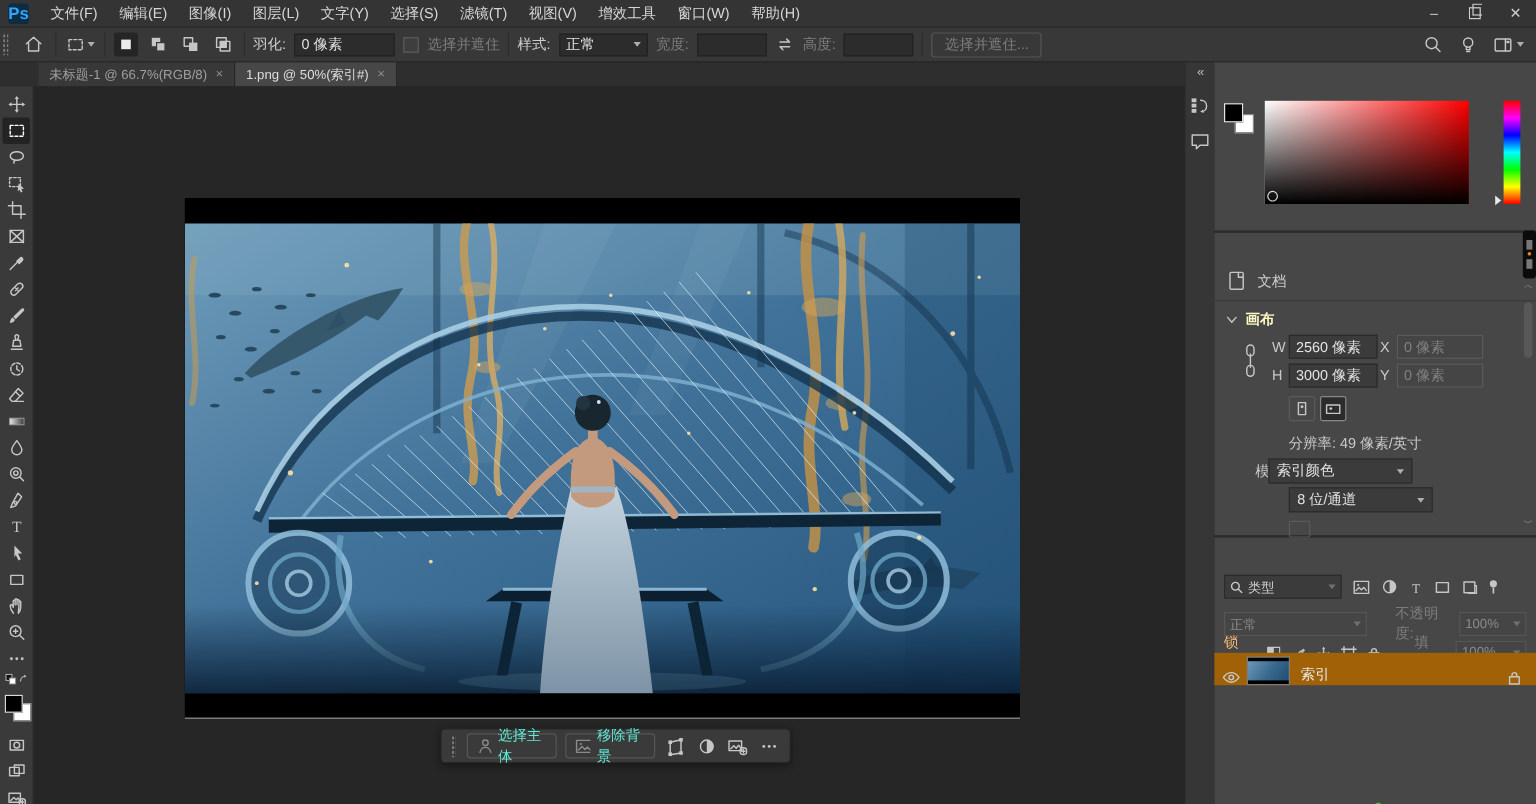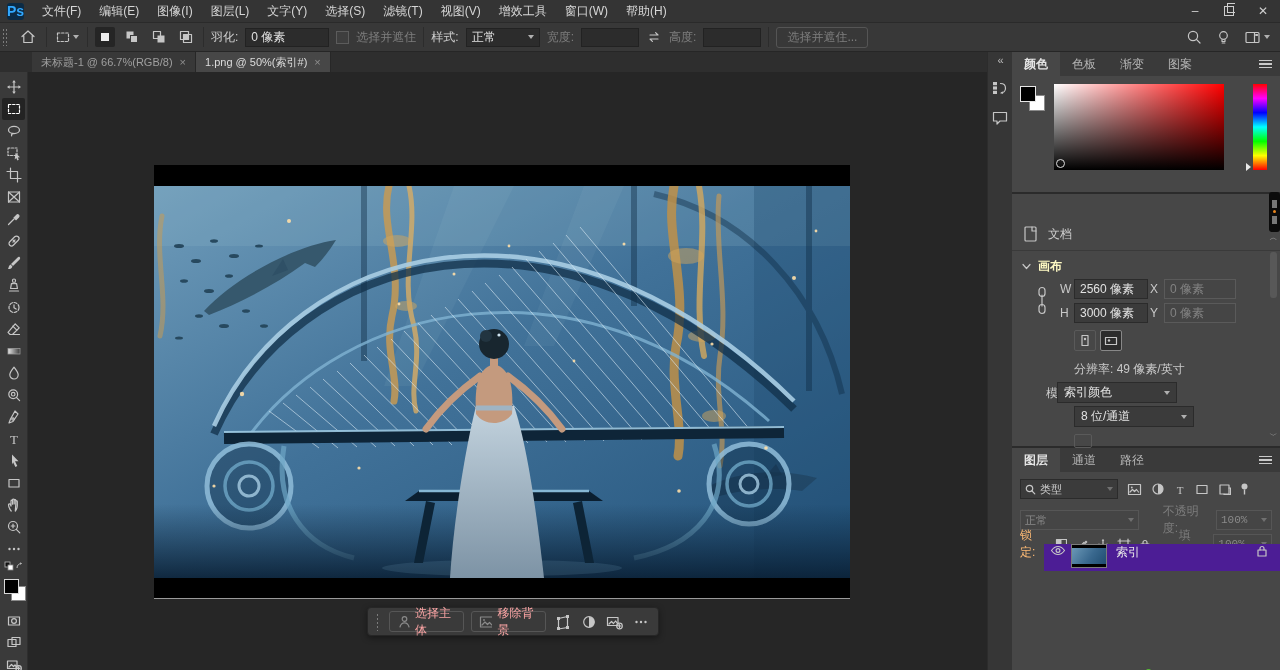--- a/index.html
+++ b/index.html
@@ -53,21 +53,21 @@
   #fg-swatch{position:absolute;left:2px;top:4px;width:13px;height:13px;background:#000;border:1px solid #d9d9d9;z-index:2;}
   #bg-swatch{position:absolute;left:9px;top:11px;width:13px;height:13px;background:#fff;border:1px solid #8a8a8a;z-index:1;}
   #mini-colrow{width:24px;height:12px;position:relative;flex:0 0 auto;}
   
   #canvasarea{flex:1;background:#262626;position:relative;min-width:0;}
   #docwin{position:absolute;left:126px;top:93px;width:696px;height:433px;background:#000;border-bottom:1px solid #9a9a9a;}
   #artwork{position:absolute;left:0;top:21px;width:696px;height:392px;overflow:hidden;}
   
   #taskbar{position:absolute;left:339px;top:535px;width:274px;height:27px;background:#3a3a3a;border:1px solid #262626;
            border-radius:4px;display:flex;align-items:center;gap:7px;padding:0 8px;box-shadow:0 2px 6px rgba(0,0,0,.4);}
-  .tb-btn{border:1px solid #565656;border-radius:3px;height:19px;display:flex;align-items:center;gap:5px;padding:0 7px;color:#fca5a5;font-size:12px;}
+  .tb-btn{border:1px solid #565656;border-radius:3px;height:19px;display:flex;align-items:center;gap:5px;padding:0 7px;color:#5eead4;font-size:12px;}
   .tb-ic{width:22px;height:20px;display:flex;align-items:center;justify-content:center;}
   
   #minidock{width:24px;background:#363636;border-left:1px solid #2c2c2c;display:flex;flex-direction:column;align-items:center;padding-top:2px;gap:10px;}
   #collapse{color:#bdbdbd;font-size:11px;letter-spacing:-1px;height:14px;}
   .dockic{width:20px;height:20px;display:flex;align-items:center;justify-content:center;}
   
   #panels{width:268px;background:#2b2b2b;display:flex;flex-direction:column;gap:2px;}
   .panel{background:#474747;position:relative;}
   .ptabs{height:24px;background:#3a3a3a;display:flex;align-items:flex-end;}
   .ptab{height:24px;display:flex;align-items:center;padding:0 12px;font-size:12px;color:#b5b5b5;}
@@ -90,23 +90,23 @@
   .orientbox{width:20px;height:19px;border:1px solid #5a5a5a;border-radius:2px;display:flex;align-items:center;justify-content:center;background:#474747;}
   .orientbox.selected{background:#2c2c2c;border-color:#888;}
   #blackscrub{right:0;top:-2px;width:11px;height:40px;background:#0b0b0b;border-radius:3px;z-index:3;}
   #blackscrub:before{content:"";position:absolute;left:3px;top:8px;width:5px;height:8px;background:#777;}
   #blackscrub:after{content:"";position:absolute;left:3px;top:24px;width:5px;height:8px;background:#777;}
   #scrub-dot{left:4px;top:18px;width:3px;height:3px;background:#e8841c;border-radius:50%;z-index:4;}
   .scrolltrack{right:2px;top:40px;bottom:6px;width:9px;}
   .scrollthumb{left:1px;top:18px;width:7px;height:46px;background:#585858;border-radius:3px;}
   .scrollarrow{color:#9a9a9a;font-size:8px;text-align:center;width:9px;line-height:8px;}
   #layerspanel{flex:1;}
-  .lfield{background:#3b3b3b;border:1px solid #2b2b2b;height:18px;display:flex;align-items:center;padding:0 4px;color:#cfcfcf;font-size:11px;font-family:Liberation Mono, monospace;}
+  .lfield{background:#3b3b3b;border:1px solid #2b2b2b;height:18px;display:flex;align-items:center;padding:0 4px;color:#cfcfcf;font-size:11px;}
   .lfield.disabled{background:#454545;border-color:#565656;color:#8a8a8a;}
-  #layerrow{left:0;right:0;top:96px;height:27px;background:#4c1d95;display:flex;align-items:flex-start;margin-left:32px;}
+  #layerrow{left:0;right:0;top:96px;height:27px;background:#a16207;display:flex;align-items:flex-end;}
   #eyecol{width:27px;display:flex;align-items:center;justify-content:center;}
   #lthumb{width:34px;height:22px;border:1px solid #7c7c7c;margin-right:9px;position:relative;overflow:hidden;
           background:linear-gradient(125deg,#6f9cba,#39688e 55%,#1d4a6e);}
   #lthumb:before{content:"";position:absolute;left:0;top:0;right:0;height:3px;background:#000;}
   #lthumb:after{content:"";position:absolute;left:0;bottom:0;right:0;height:3px;background:#000;}
   #green-dot{left:50%;bottom:0;width:5px;height:3px;background:#54b435;border-radius:2px 2px 0 0;}
 </style>
 </head>
 <body>
 
@@ -607,31 +607,20 @@
     <div class="dockic">
       <svg class="ic" width="18" height="18">
           <path d="M2.5 3.5h13v8.5H9L6 15v-3H2.5z"></path>
         </svg>
     </div>
   </div>
 
   <div id="panels">
 
     <div class="panel" id="colorpanel">
-      <div class="ptabs">
-        <div class="ptab active">颜色</div>
-        <div class="ptab">色板</div>
-        <div class="ptab">渐变</div>
-        <div class="ptab">图案</div>
-        <div class="hamb">
-            <div></div>
-            <div></div>
-            <div></div>
-          </div>
-      </div>
       <div class="abs" id="cp-bg"></div>
       <div class="abs" id="cp-fg"></div>
       <div class="abs" id="satsquare">
         <div class="abs" id="sat-cursor"></div>
       </div>
       <div class="abs" id="huebar"></div>
       <div class="abs" id="hue-arrow"></div>
     </div>
 
     <div class="panel" id="propspanel">
@@ -704,30 +693,20 @@
       <div class="abs" style="left:62px;top:240px;width:16px;height:12px;border:1px solid #5a5a5a;border-radius:2px"></div>
 
       <div class="scrolltrack abs">
         <div class="scrollarrow abs" style="top:0">︿</div>
         <div class="scrollthumb abs"></div>
         <div class="scrollarrow abs" style="bottom:0">﹀</div>
       </div>
     </div>
 
     <div class="panel" id="layerspanel">
-      <div class="ptabs">
-        <div class="ptab active">图层</div>
-        <div class="ptab">通道</div>
-        <div class="ptab">路径</div>
-        <div class="hamb">
-            <div></div>
-            <div></div>
-            <div></div>
-          </div>
-      </div>
 
       <div class="abs row" style="left:8px;top:31px;right:8px;gap:9px">
         <div class="lfield row" style="width:88px;gap:4px">
           <svg class="ic" width="11" height="11">
               <circle cx="4.5" cy="4.5" r="3.2"></circle>
               <path d="M7 7l2.8 2.8"></path>
             </svg>
           <span>类型</span>
           <div class="chev dim" style="margin-left:auto"></div>
         </div>

